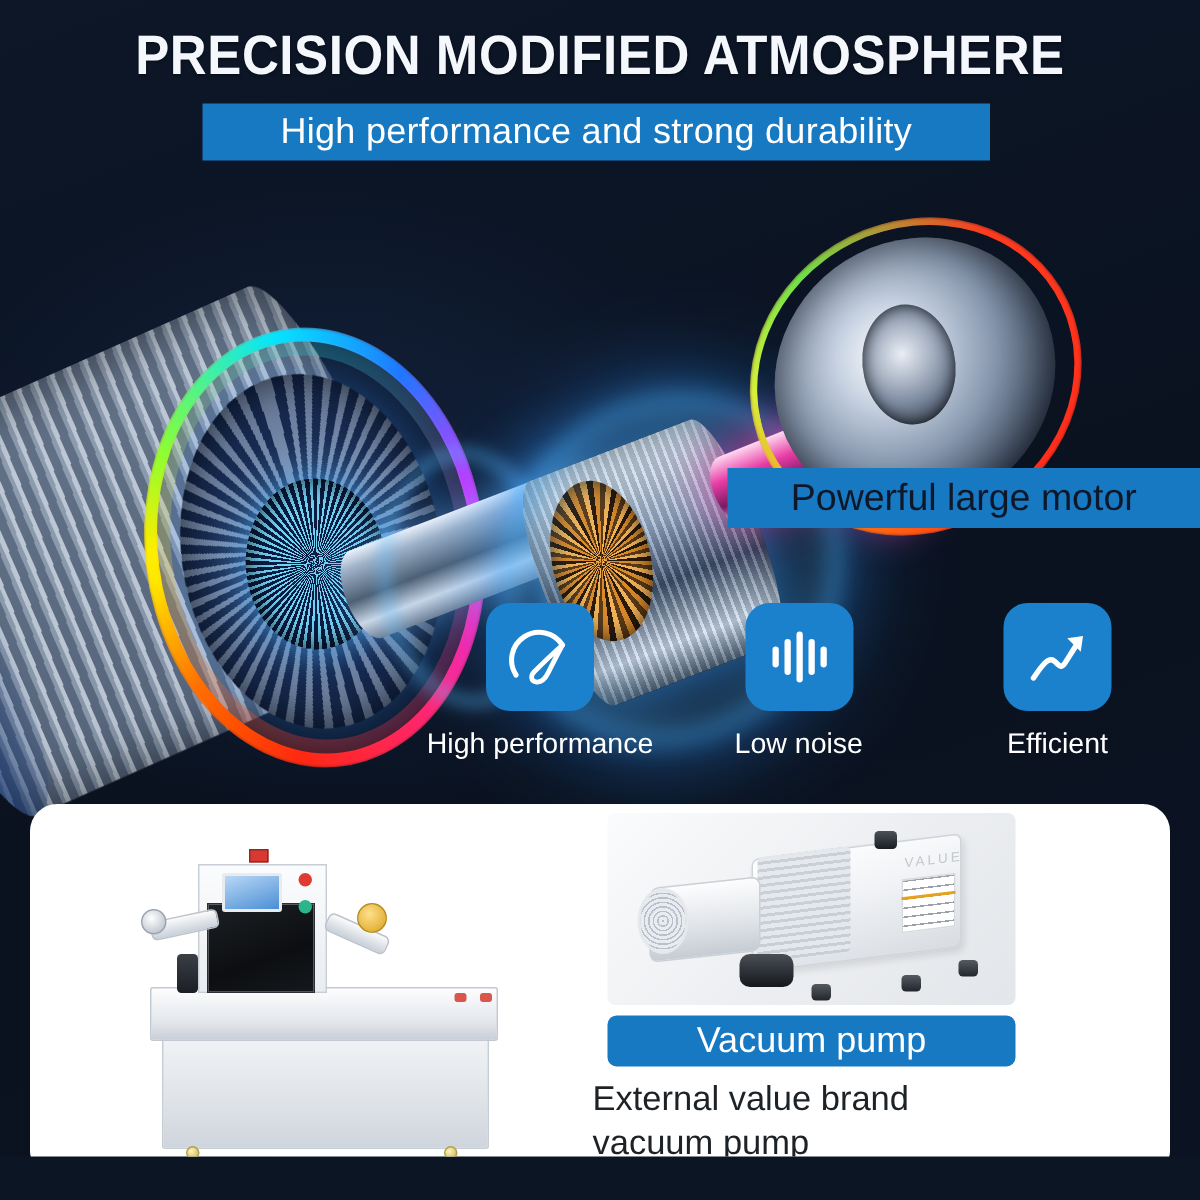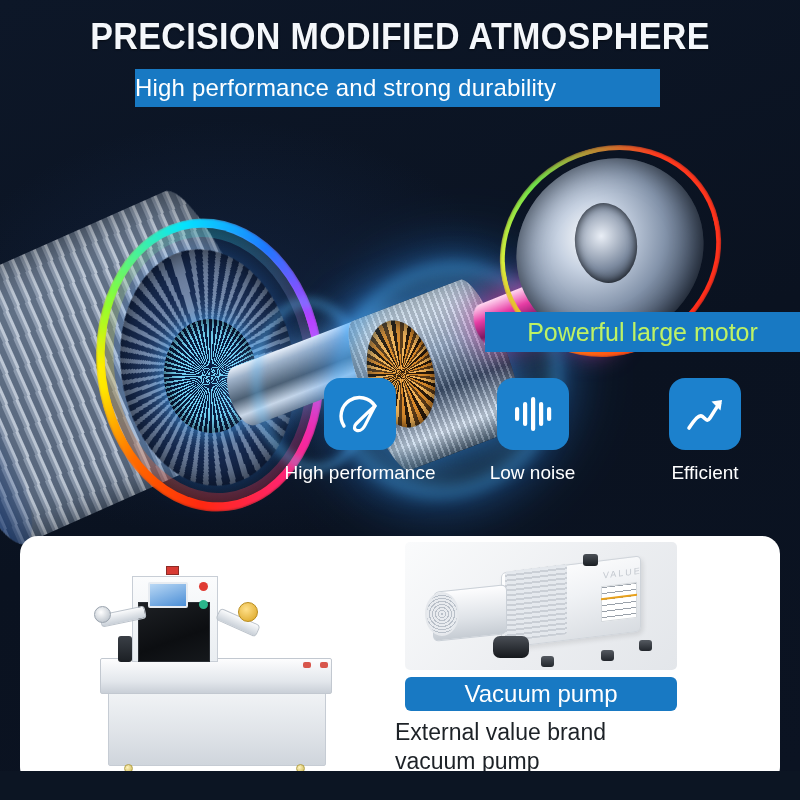--- a/index.html
+++ b/index.html
@@ -27,21 +27,21 @@
     font-weight:bold;
     letter-spacing:.4px;
     transform:scaleX(.92);
     white-space:nowrap;
     font-family:"Liberation Sans Narrow","Liberation Sans",sans-serif;
     text-shadow:0 1px 2px rgba(0,0,0,.55);
   }
   .subtitle-band {
     position:absolute; left:135px; top:69px; width:525px; height:38px;
     background:#1879c3;
-    display:flex; align-items:center; justify-content:flex-start;
+    display:flex; align-items:center; justify-content:center;
   }
   .subtitle-band span {
     color:#ffffff; font-size:24px; letter-spacing:.2px; white-space:nowrap;
   }
 
   
   .hero { position:absolute; left:0; top:115px; width:800px; height:420px; }
 
   .motor-body {
     position:absolute; left:-70px; top:120px; width:330px; height:265px;
@@ -195,25 +195,25 @@
     box-shadow:inset 0 0 10px rgba(0,0,0,.8);
   }
 
   
   .motor-band {
     position:absolute; left:485px; top:312px; width:315px; height:40px;
     background:#1879c3;
     display:flex; align-items:center; justify-content:center;
     z-index:6;
   }
-  .motor-band span { color:#bef264; font-size:25px; white-space:nowrap; }
+  .motor-band span { color:#0f172a; font-size:25px; white-space:nowrap; }
 
   
   .features {
-    position:absolute; left:280px; top:378px; width:505px; height:125px;
+    position:absolute; left:280px; top:402px; width:505px; height:125px;
     display:flex; justify-content:space-between; z-index:6;
   }
   .feature { width:160px; display:flex; flex-direction:column; align-items:center; }
   .feature-icon {
     width:72px; height:72px; border-radius:16px; background:#1c81cd;
     display:flex; align-items:center; justify-content:center;
   }
   .feature-label {
     margin-top:12px; color:#ffffff; font-size:19px; white-space:nowrap;
   }

